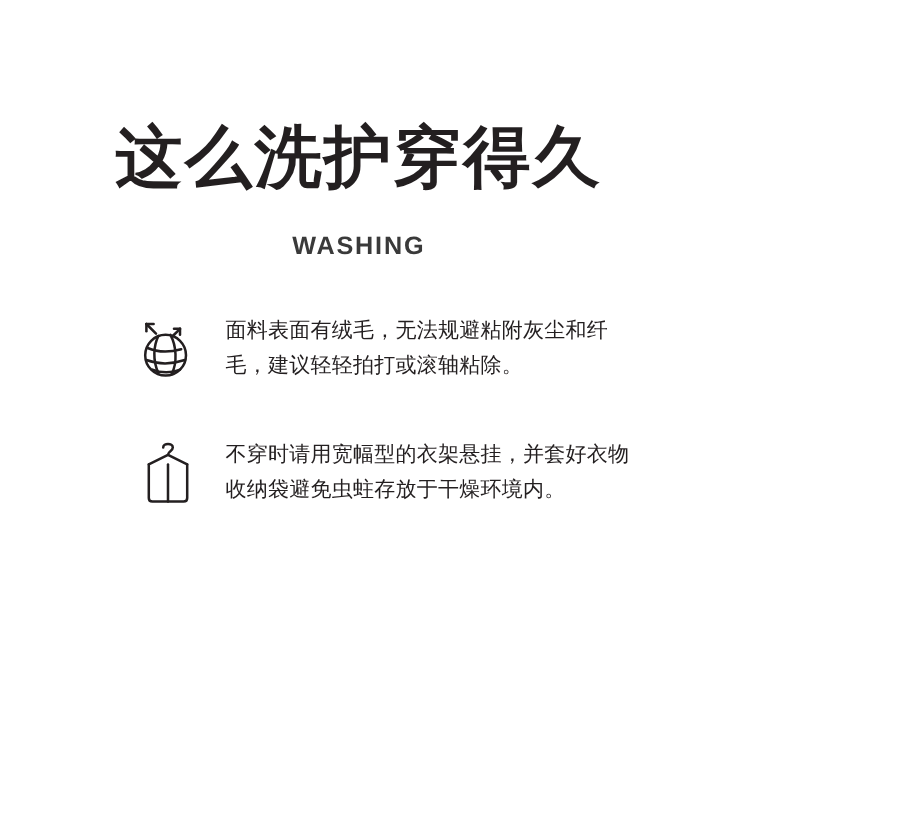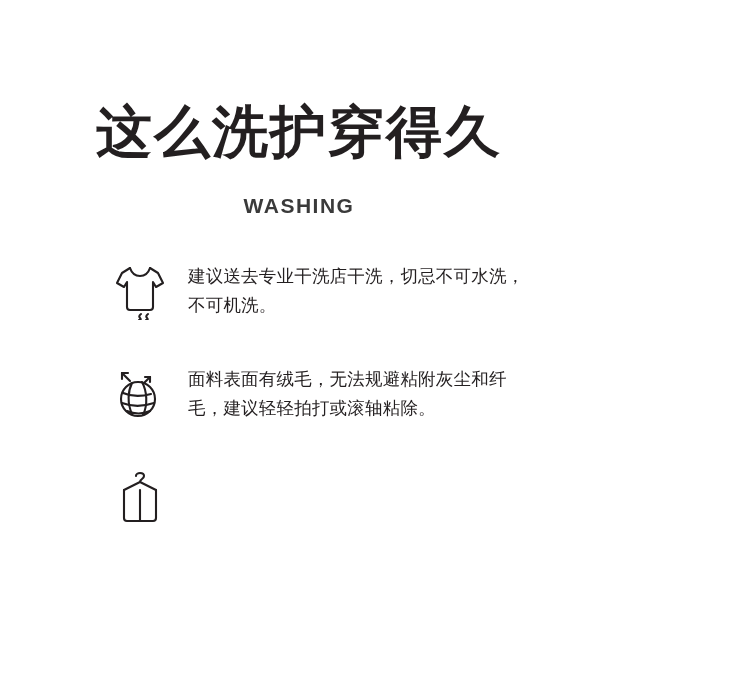--- a/index.html
+++ b/index.html
@@ -76,31 +76,20 @@
 </head>
 <body>
 
 <div class="page">
 
   <h1 class="title">这么洗护穿得久</h1>
   <div class="subtitle">WASHING</div>
 
   <ul class="list">
 
-    <li class="row">
-      <div class="icon-cell">
-        <svg width="62" height="58" viewBox="0 0 62 58" fill="none" stroke="#231f20" stroke-width="2.1" stroke-linejoin="round" stroke-linecap="round">
-          <path d="M20 6 L12 11 L7 21 L14 25 L17 20 L17 45 C17 47 18 48 20 48 L40 48 C42 48 43 47 43 45 L43 20 L46 25 L53 21 L48 11 L40 6"></path>
-          <path d="M20 6 C22 12 26 14 30 14 C34 14 38 12 40 6"></path>
-          <path d="M31 52 C31 52 28 54 30 56 C32 58 29 58 29 58"></path>
-          <path d="M38 52 C38 52 35 54 37 56 C39 58 36 58 36 58"></path>
-        </svg>
-      </div>
-      <div class="text-cell">建议送去专业干洗店干洗，切忌不可水洗，不可机洗。</div>
-    </li>
 
 
     <li class="row">
       <div class="icon-cell">
         <svg width="62" height="58" viewBox="0 0 62 58" fill="none" stroke="#231f20" stroke-width="2.1" stroke-linejoin="round" stroke-linecap="round">
           <path d="M12 8 L20 16"></path>
           <path d="M12 8 L12 14"></path>
           <path d="M12 8 L18 8"></path>
           <path d="M40 12 L34 18"></path>
           <path d="M40 12 L40 17"></path>
@@ -118,16 +107,17 @@
 
     <li class="row">
       <div class="icon-cell">
         <svg width="62" height="58" viewBox="0 0 62 58" fill="none" stroke="#231f20" stroke-width="2.1" stroke-linejoin="round" stroke-linecap="round">
           <path d="M26 8 C26 4 34 4 34 8 C34 11 30 11 30 14"></path>
           <path d="M14 22 L30 14 L46 22"></path>
           <path d="M14 22 L14 50 C14 52 15 53 17 53 L43 53 C45 53 46 52 46 50 L46 22"></path>
           <path d="M30 22 L30 53"></path>
         </svg>
       </div>
+      <div class="text-cell">不穿时请用宽幅型的衣架悬挂，并套好衣物收纳袋避免虫蛀存放于干燥环境内。</div>
     </li>
 
   </ul>
 </div>
 
 </body></html>

